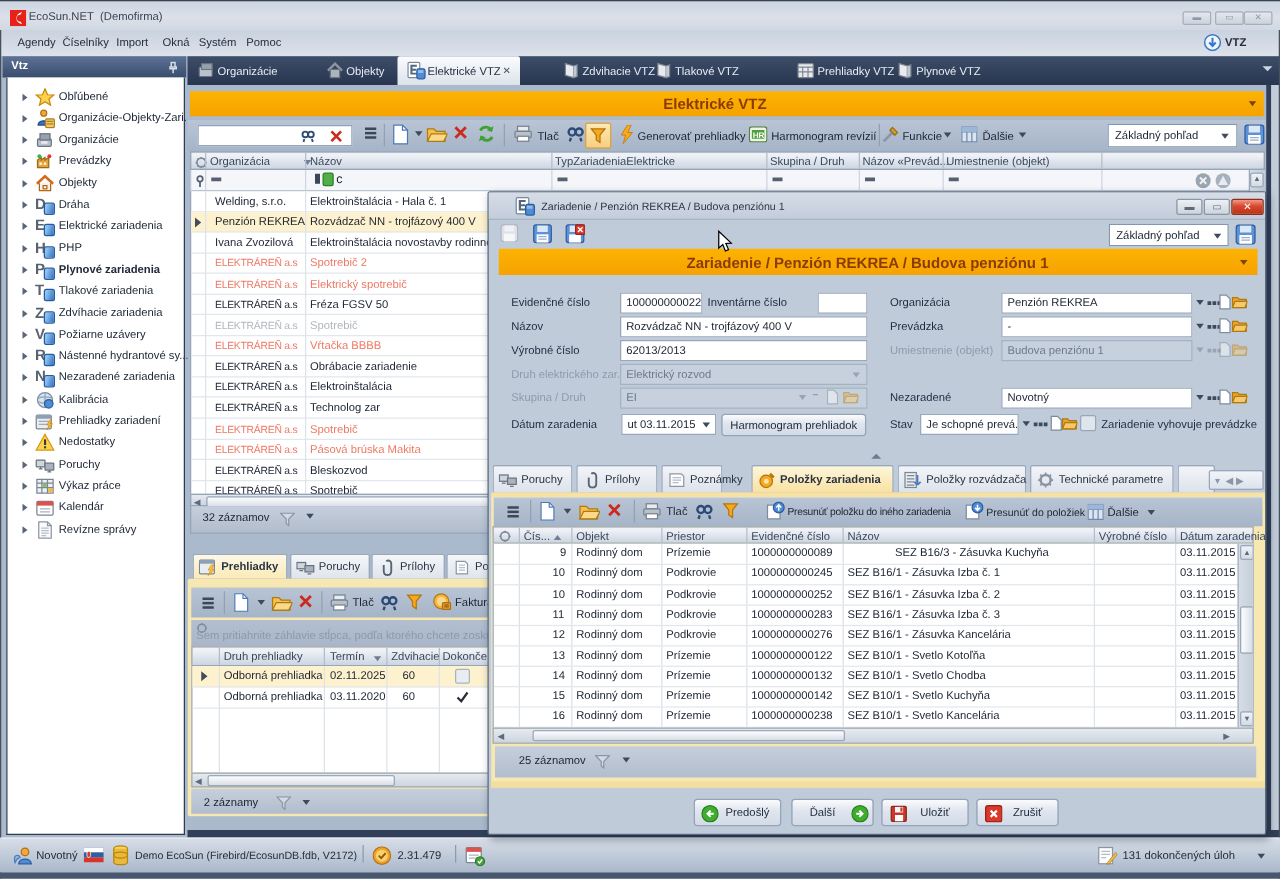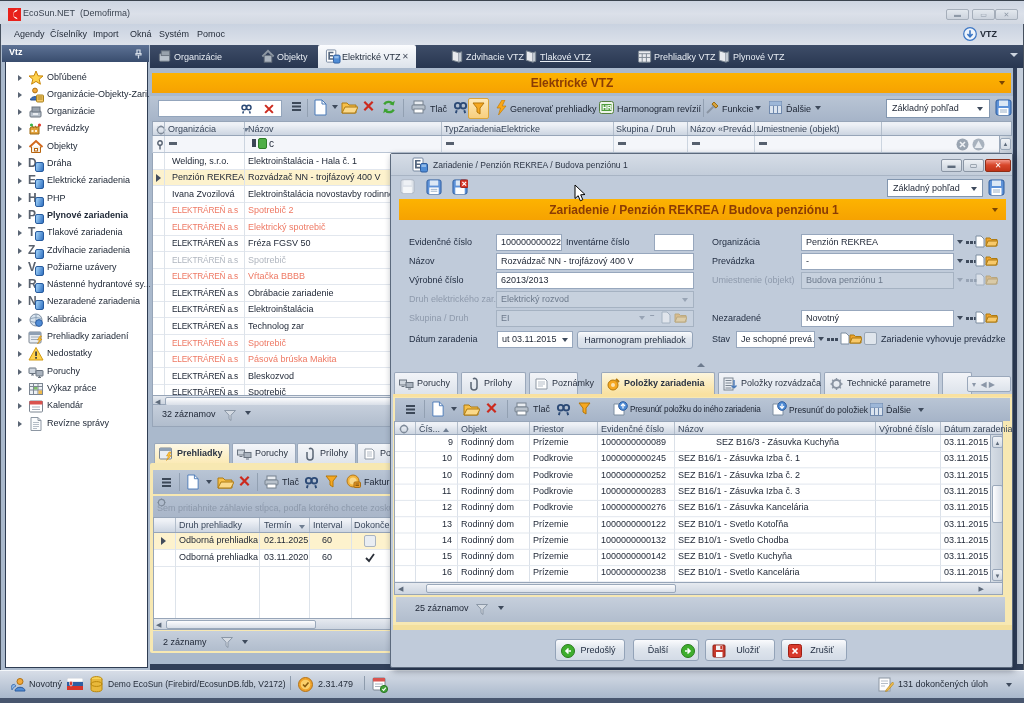--- a/index.html
+++ b/index.html
@@ -135,21 +135,21 @@
         <path d="M3 3 H8.5 V4.6 H4.8 V6.4 H8 V8 H4.8 V9.8 H8.5 V11.4 H3 Z" fill="#55677f"></path>
         <rect x="8.5" y="6.5" width="7" height="8.5" rx="1.5" fill="#4f8cd6" stroke="#2d5c9e"></rect>
         <path d="M9.5 7.5 H14 V10 H9.5 Z" fill="#9ec3ec" opacity="0.85"></path>
       </svg></div>
   <div class="abs" style="left:252px;top:7px;color:#4a5261;font-size:8px;">✕</div>
   <div class="dtab" style="left:292px;">Zdvihacie VTZ
     <svg class="dtabic" viewBox="0 0 16 16">
         <path d="M3 2 L10 4 L10 14 L3 12 Z" fill="#e8eaee" stroke="#7c8692"></path>
         <path d="M10 4 L13 3 L13 13 L10 14" fill="#c2c9d2" stroke="#7c8692"></path>
       </svg></div>
-  <div class="dtab" style="left:366px;text-decoration:underline;">Tlakové VTZ
+  <div class="dtab" style="left:366px;">Tlakové VTZ
     <svg class="dtabic" viewBox="0 0 16 16">
         <path d="M3 2 L10 4 L10 14 L3 12 Z" fill="#e8eaee" stroke="#7c8692"></path>
         <path d="M10 4 L13 3 L13 13 L10 14" fill="#c2c9d2" stroke="#7c8692"></path>
       </svg></div>
   <div class="dtab" style="left:480px;">Prehliadky VTZ
     <svg class="dtabic" viewBox="0 0 16 16">
         <rect x="1" y="2" width="13" height="12" rx="1" fill="#e8eaee" stroke="#7c8692"></rect>
         <path d="M1 5 H14 M5 5 V14 M9.5 5 V14 M1 9 H14" stroke="#7c8692"></path>
       </svg></div>
   <div class="dtab" style="left:559px;">Plynové VTZ
@@ -665,21 +665,21 @@
     <svg class="abs" style="left:4px;top:2px;" width="9" height="9" viewBox="0 0 10 10">
         <circle cx="5" cy="5" r="3.5" fill="none" stroke="#7e8a99" stroke-width="1.3"></circle>
         <path d="M5 0.5 V2 M5 8 V9.5 M0.5 5 H2 M8 5 H9.5" stroke="#7e8a99"></path>
       </svg>
     <span class="abs" style="left:4px;top:7px;color:#8c99ab;">Sem pritiahnite záhlavie stĺpca, podľa ktorého chcete zosku</span>
   </div>
   <div class="abs gridhead" style="left:3px;top:74px;width:254px;height:16px;border:1px solid #97a5b8;">
     <span class="hcell" style="left:25px;">Druh prehliadky</span>
     <span class="hcell" style="left:110px;">Termín</span>
       <span class="sorticon abs" style="left:145px;top:7px;"></span>
-    <span class="hcell" style="left:159px;">Interval</span>
+    <span class="hcell" style="left:159px;">Zdvihacie</span>
     <span class="hcell" style="left:200px;">Dokonče</span>
     <div class="vline" style="left:21px;"></div>
       <div class="vline" style="left:105px;"></div>
       <div class="vline" style="left:155px;"></div>
       <div class="vline" style="left:197px;"></div>
   </div>
   <div class="abs" style="left:3px;top:90px;width:254px;height:85px;background:#fff;border-left:1px solid #97a5b8;border-right:1px solid #97a5b8;">
     <div class="abs sel" style="left:0;top:0;width:252px;height:17px;border-bottom:1px solid #e2e7ee;">
       <span class="abs" style="left:7px;top:4px;width:0;height:0;border-left:5px solid #424c5c;border-top:4px solid transparent;border-bottom:4px solid transparent;"></span>
       <span class="abs" style="left:25px;top:2px;">Odborná prehliadka</span>

